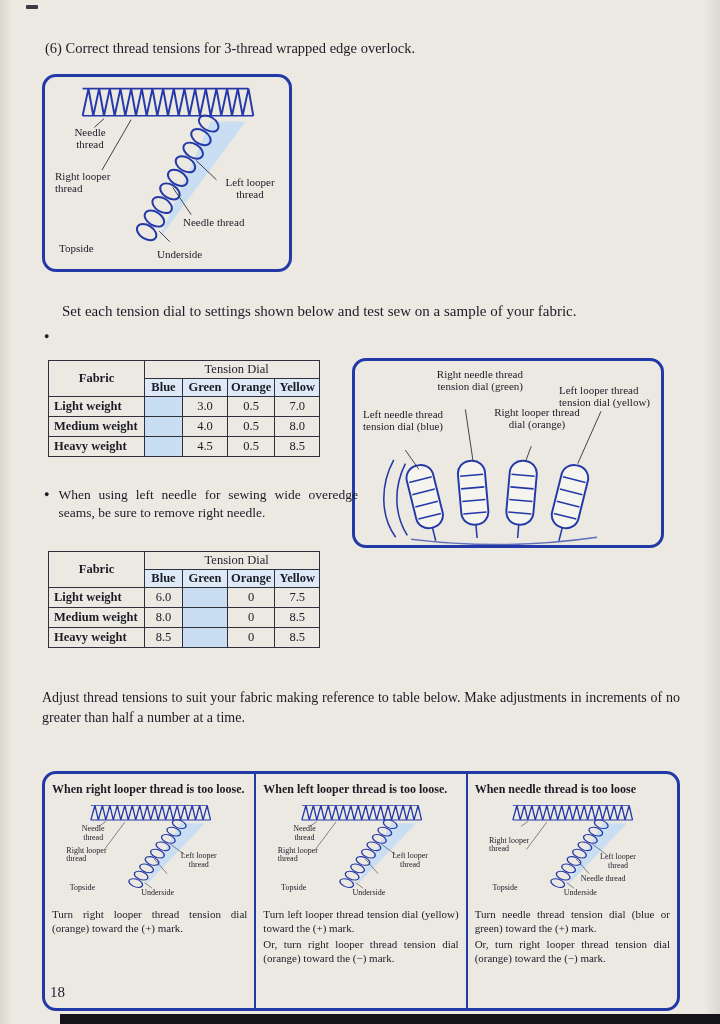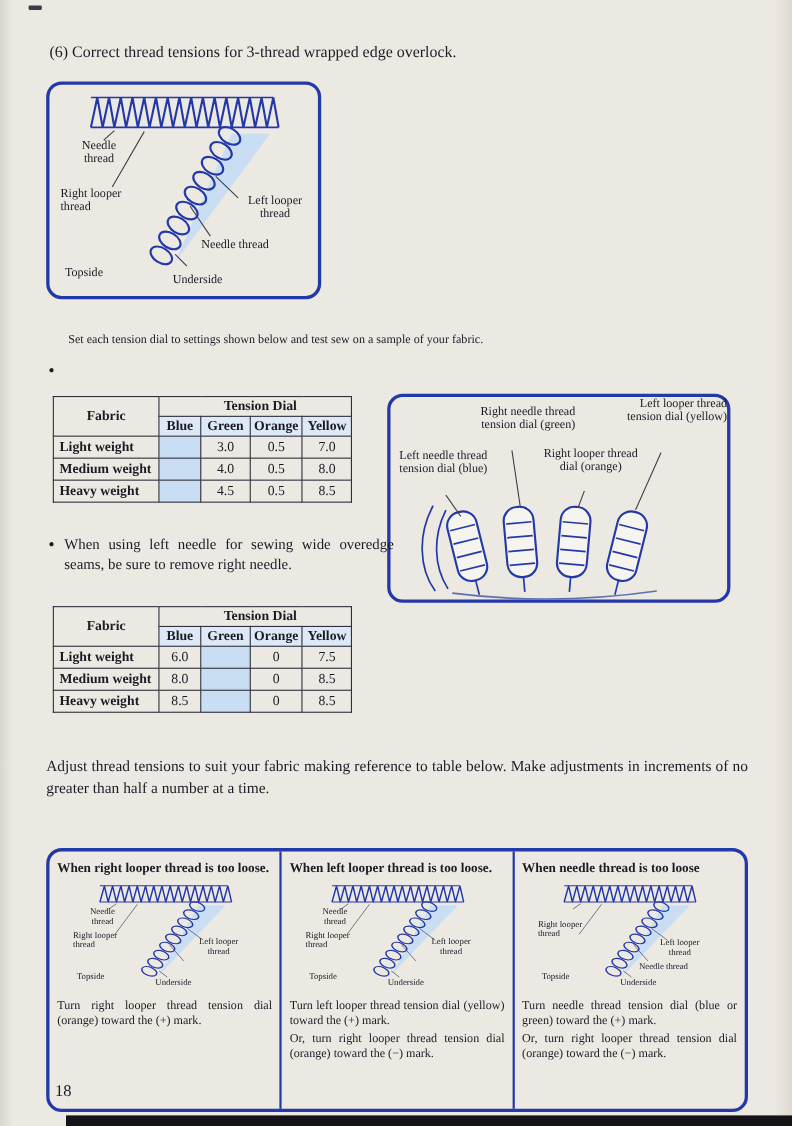--- a/index.html
+++ b/index.html
@@ -12,30 +12,30 @@
   body{background:#c8c5be;font-family:"Liberation Serif",serif;}
   .page{position:relative;width:720px;height:1024px;overflow:hidden;color:var(--ink);
         background:linear-gradient(90deg,#d9d6ce 0,var(--paper) 12px,var(--paper) 704px,#ddd9d2 100%);}
   .abs{position:absolute;}
   .box{position:absolute;border:3px solid var(--diagram-blue);border-radius:14px;}
   .lbl{position:absolute;font-size:11px;line-height:1.08;color:var(--ink);}
   .mini .lbl{font-size:8px;line-height:1.05;}
   svg{display:block;}
   .heading{font-size:14.5px;}
   .note{font-size:14.5px;line-height:1.45;text-align:justify;}
-  .setline{font-size:11px;}
+  .setline{font-size:15px;}
   .bullet-row{display:flex;gap:9px;font-size:13.5px;line-height:1.3;}
   .bullet{font-size:9px;padding-top:3px;}
   .just{text-align:justify;}
   .adjust{font-size:14px;line-height:1.45;text-align:justify;}
   .pageno{font-size:15px;}
   .tension{position:absolute;border-collapse:collapse;font-size:12.5px;}
   .tension th,.tension td{border:1px solid #30303c;padding:1px 3px;text-align:center;font-weight:normal;}
   .tension .fabhead{width:96px;font-weight:bold;}
-  .tension .tdhead{font-weight:bold;height:17px;padding-left:12px;}
+  .tension .tdhead{font-weight:normal;height:17px;padding-left:12px;}
   .tension .dialhead{font-weight:bold;background:#dde9f6;width:45px;height:18px;}
   .tension .dialhead.b{width:38px;}
   .tension .fab{font-weight:bold;text-align:left;padding-left:5px;height:20px;}
   .tension td.shade{background:var(--shade-blue);}
   .tbox{display:flex;margin-top:35px;}
   .tcol{flex:1;padding:8px 7px 5px;}
   .tcol + .tcol{border-left:2px solid var(--diagram-blue);}
   .ttitle{font-weight:bold;font-size:12px;line-height:1.18;margin-bottom:3px;}
   .mini{position:relative;width:170px;height:104px;margin:2px auto 5px;}
   .mini svg{width:100%;height:100%;}
@@ -181,21 +181,21 @@
         </g>
       </g>
       <g class="leader">
         <path d="M112 50 L120 104"></path>
         <path d="M252 52 L228 106"></path>
         <path d="M50 92 L64 112"></path>
         <path d="M180 88 L174 104"></path>
       </g>
     </svg>
     <div class="lbl" style="left:58px;top:8px;width:110px;text-align:right">Right needle thread tension dial (green)</div>
-    <div class="lbl" style="left:204px;top:1px;width:102px;text-align:right">Left looper thread tension dial (yellow)</div>
+    <div class="lbl" style="left:204px;top:24px;width:102px;text-align:left">Left looper thread tension dial (yellow)</div>
     <div class="lbl" style="left:8px;top:48px;width:84px">Left needle thread tension dial (blue)</div>
     <div class="lbl" style="left:130px;top:46px;width:104px;text-align:center">Right looper thread dial (orange)</div>
   </div>
 
   <div class="abs bullet-row" style="left:44px;top:486px;width:314px">
     <span class="bullet">●</span>
     <span class="just">When using left needle for sewing wide overedge seams, be sure to remove right needle.</span>
   </div>
 
   <table class="tension" style="left:48px;top:551px">

